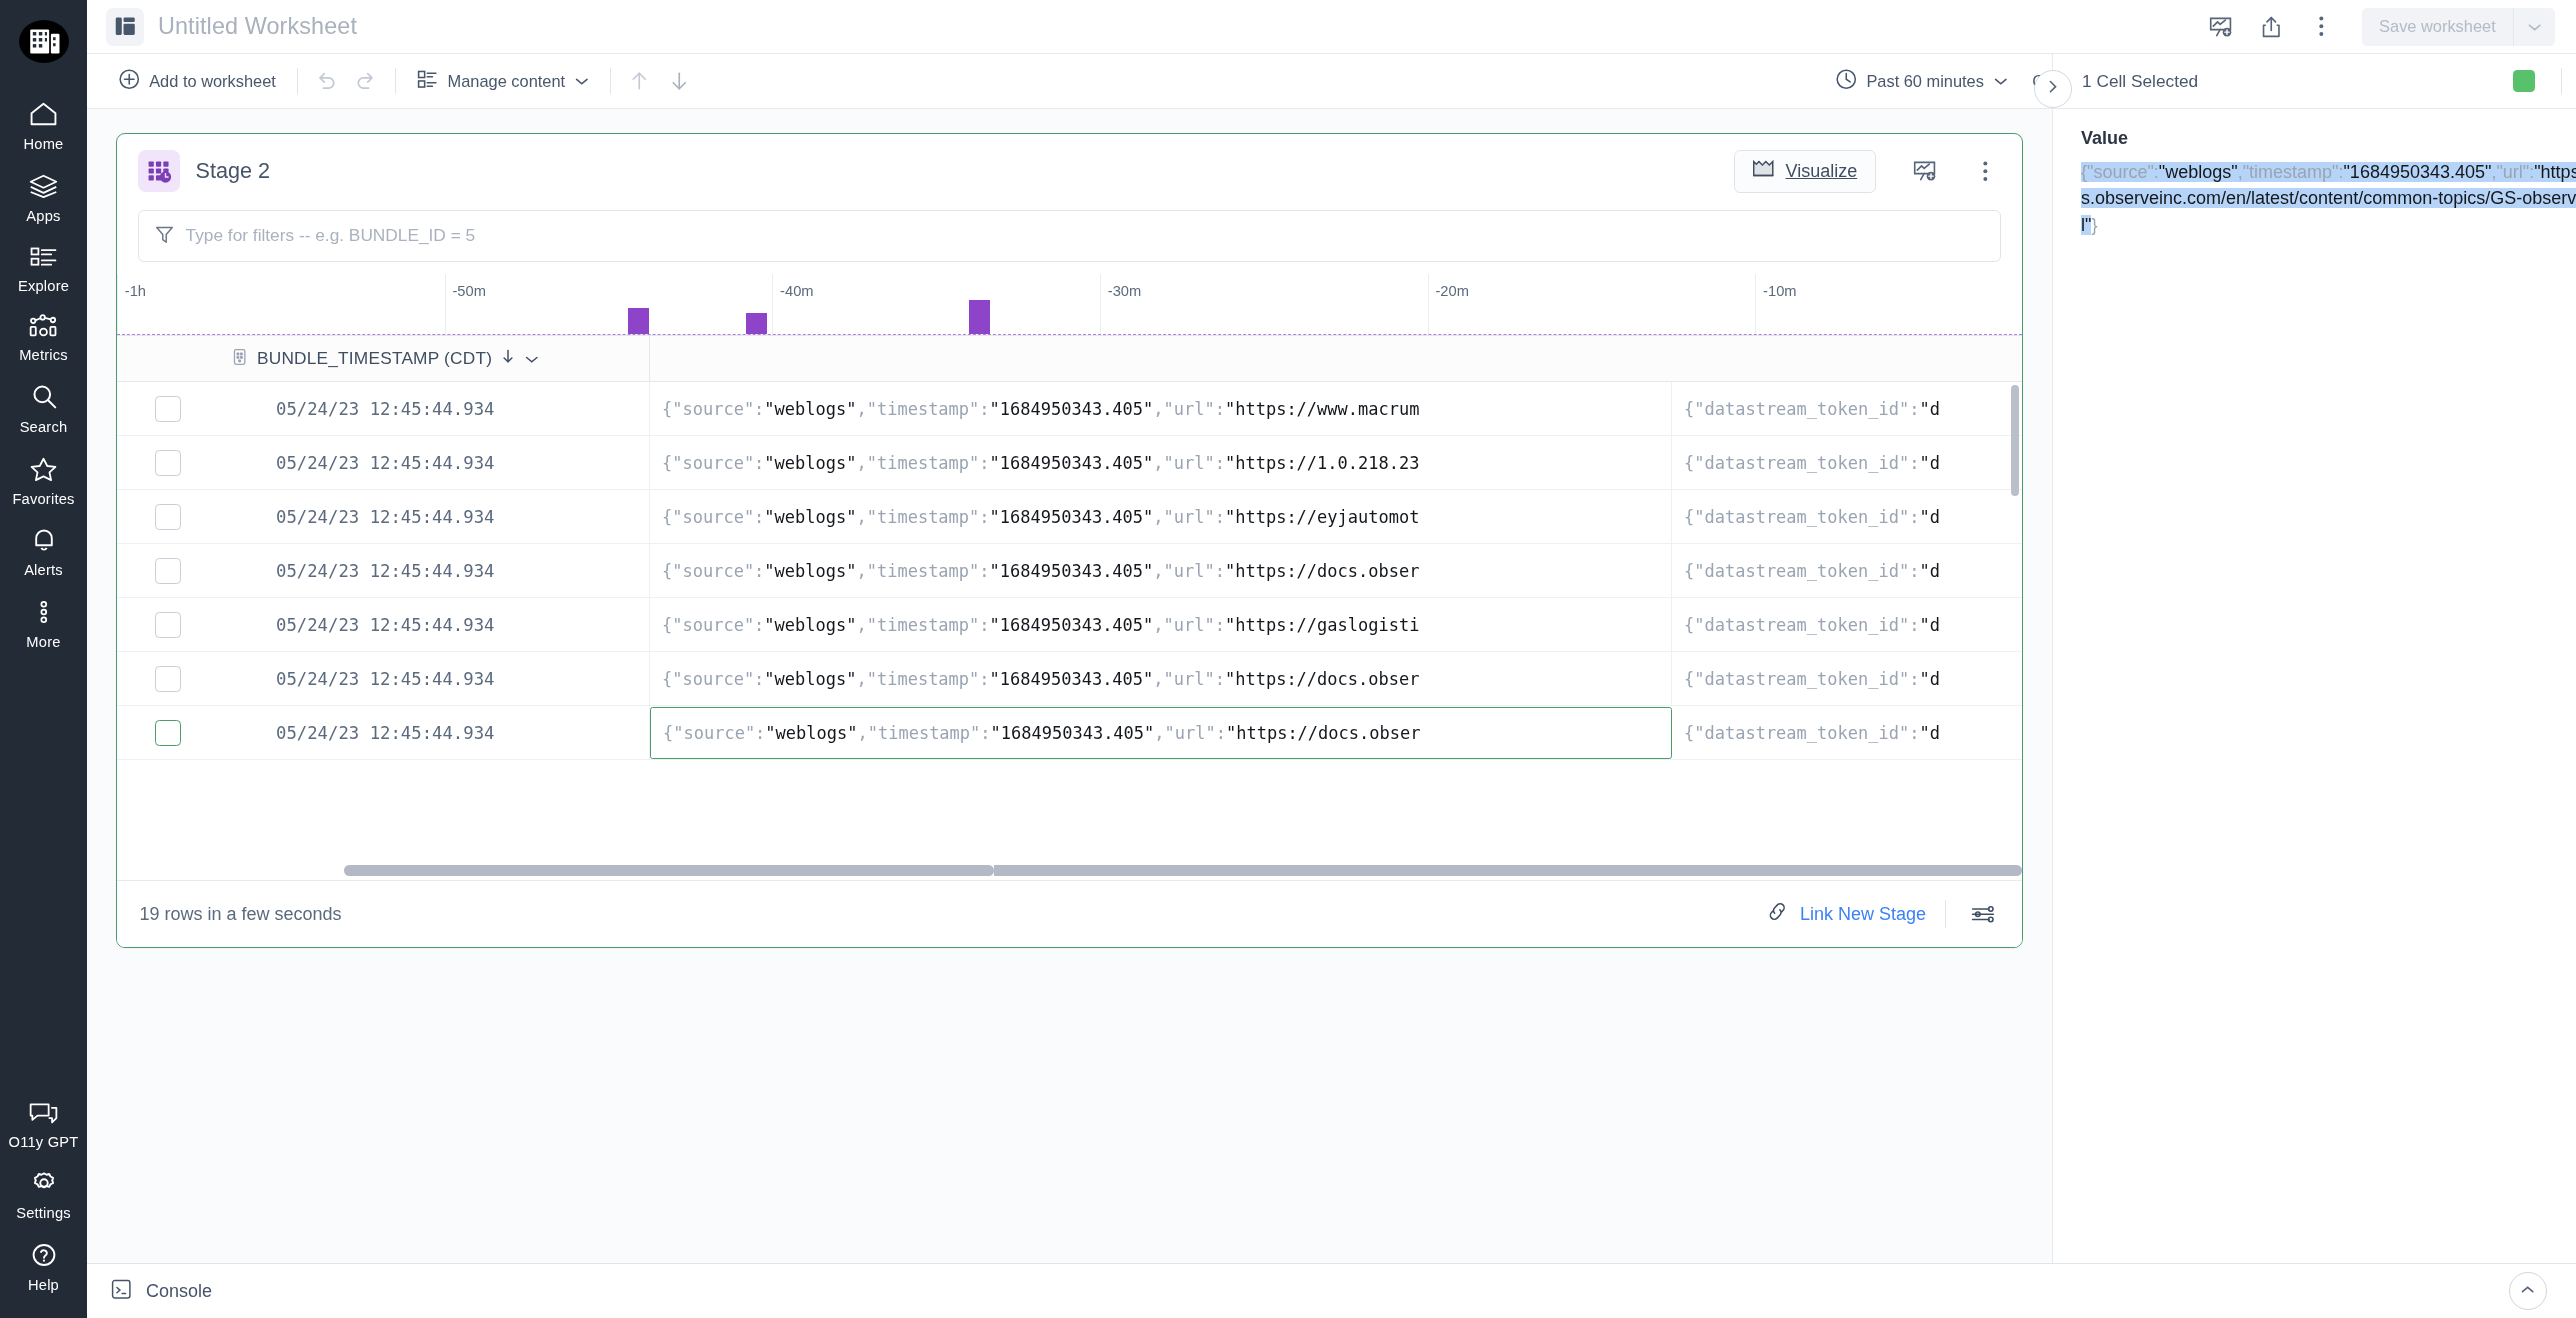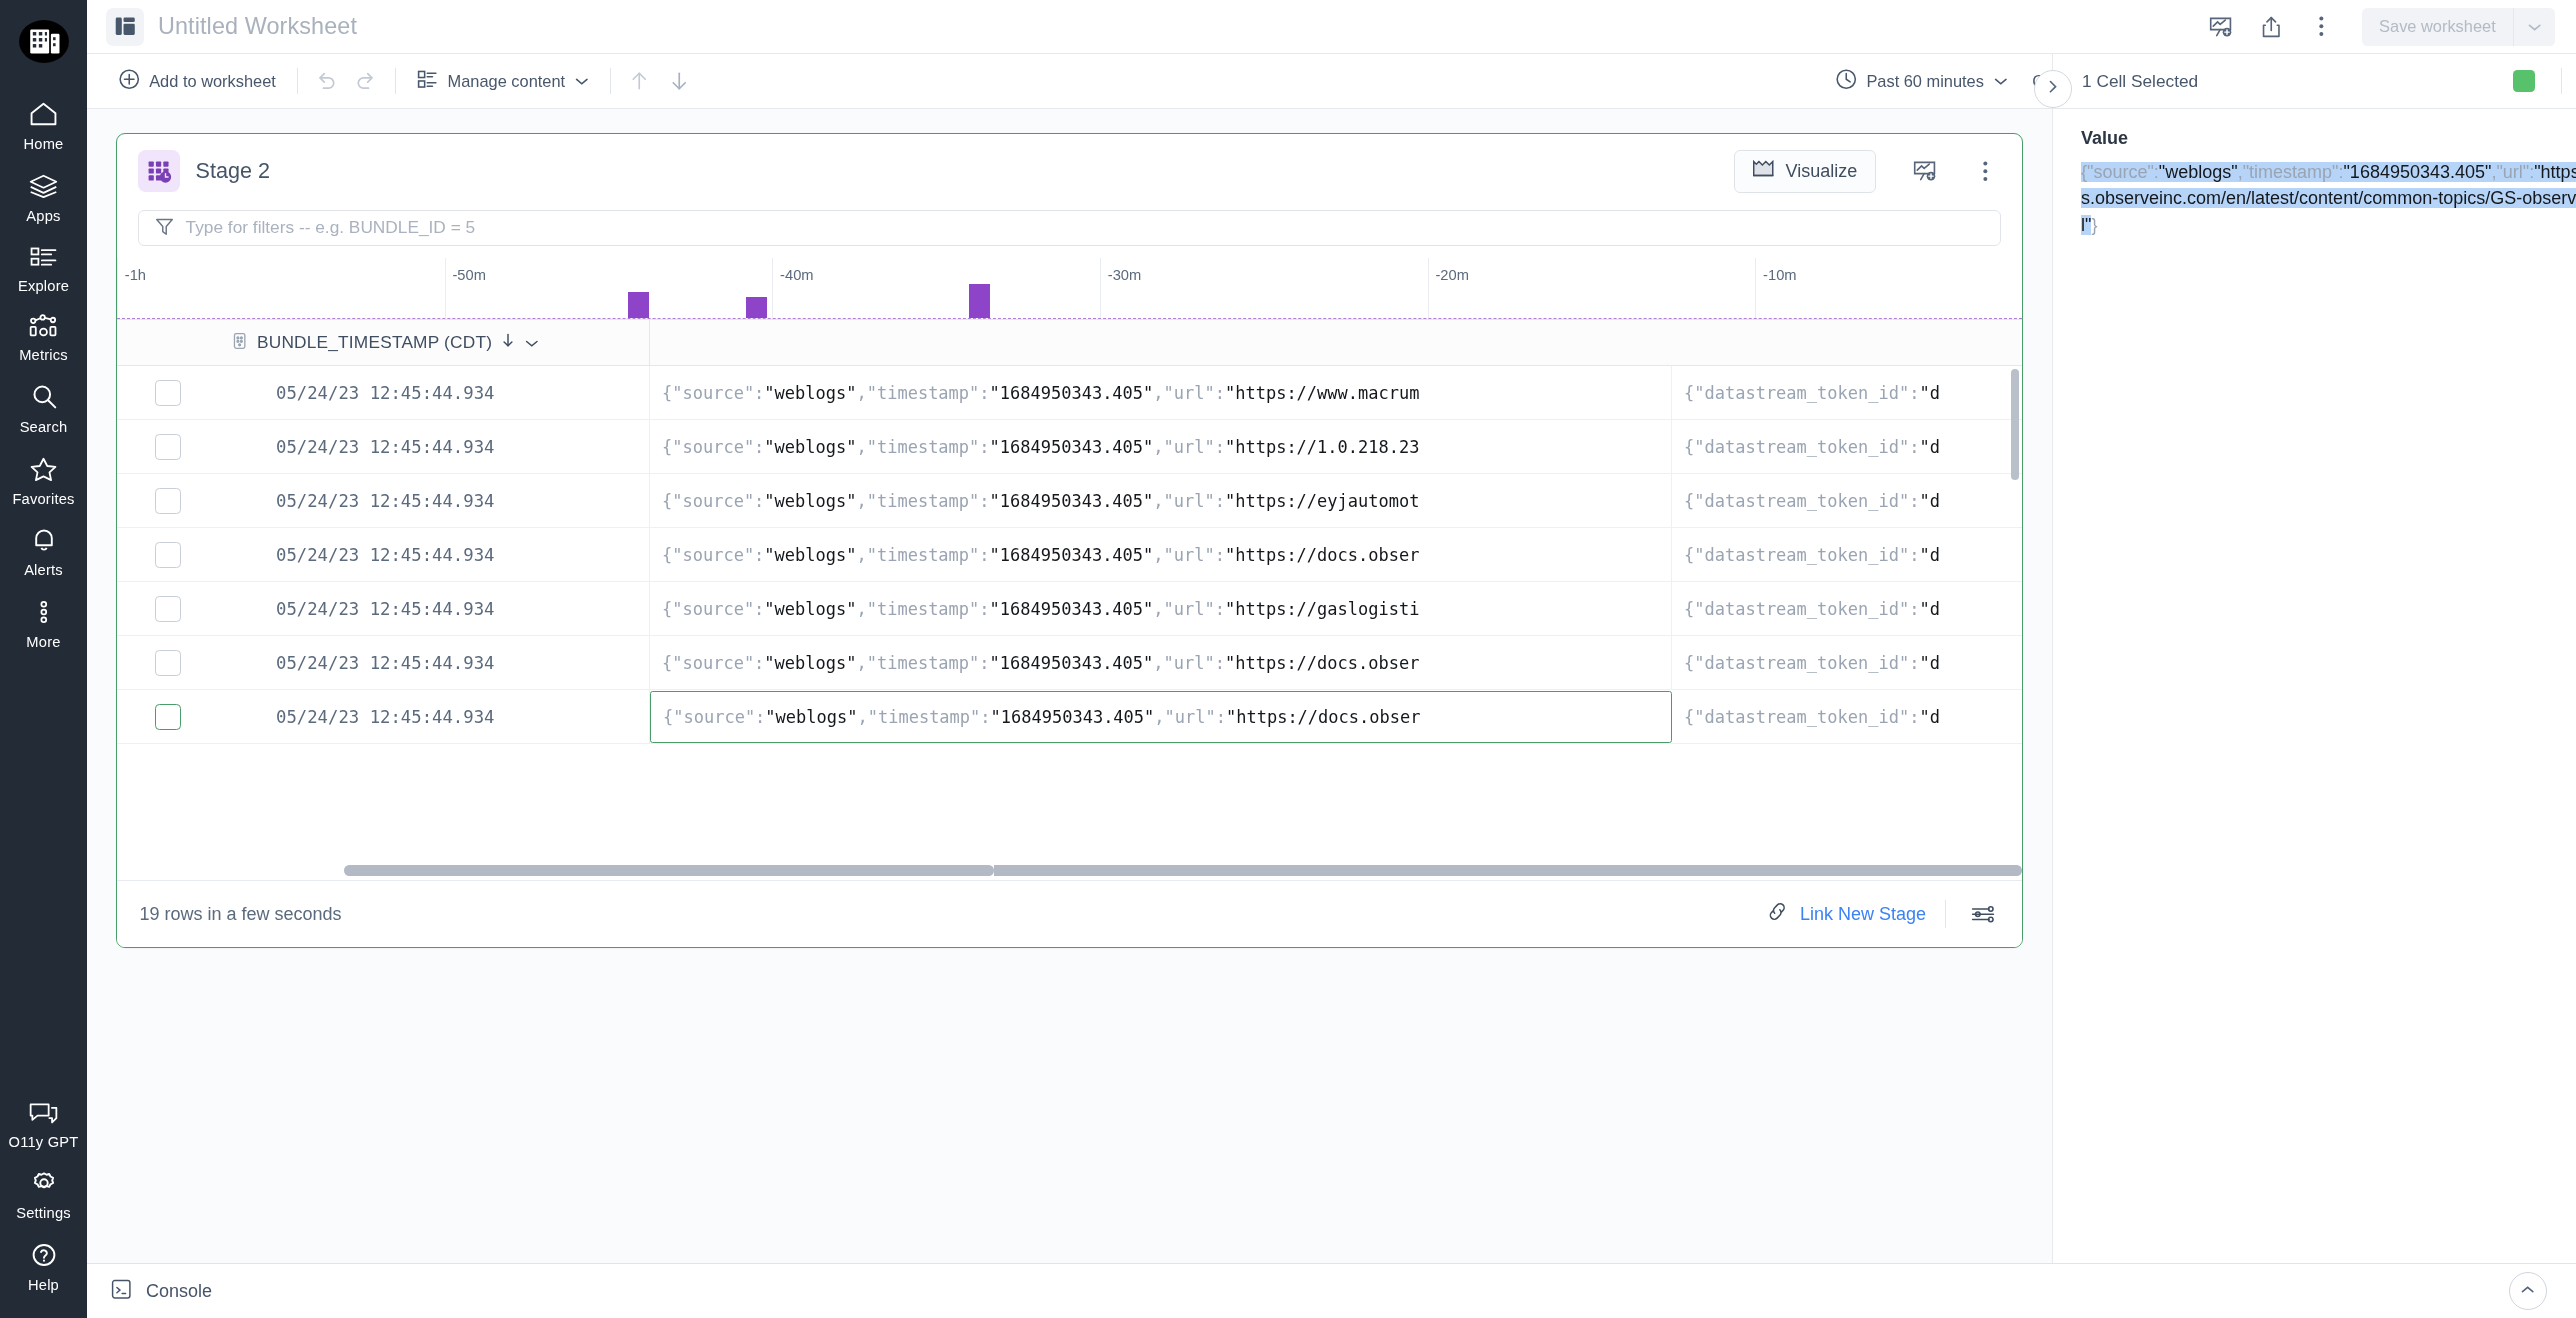--- a/index.html
+++ b/index.html
@@ -104,27 +104,27 @@
   .stage-head { display: flex; align-items: center; padding: 15.6px 19px 7px 21px; gap: 15.6px; }
   .stage-badge {
     width: 42px; height: 42px; border-radius: 7.8px; background: #f0e5fa;
     display: flex; align-items: center; justify-content: center; flex: 0 0 42px;
   }
   .stage-title { font-size: 21.6px; color: #455467; }
   .stage-head-spacer { flex: 1 1 auto; }
   .viz-btn {
     display: flex; align-items: center; gap: 11.2px; height: 43px; padding: 0 17.3px;
     border: 0.9px solid #dfe3e8; border-radius: 6px; background: #fbfcfd;
-    font-size: 18px; color: #3f4d60; cursor: pointer;
+    font-size: 18px; color: #3f4d60; cursor: pointer; text-decoration: underline;
   }
 
   
   .filter-wrap { padding: 10.4px 21px 8.7px; }
   .filter-box {
-    height: 36px; border: 0.9px solid #e1e5ea; border-radius: 6px; background: #fff;
+    height: 52px; border: 0.9px solid #e1e5ea; border-radius: 6px; background: #fff;
     display: flex; align-items: center; gap: 12px; padding: 0 15.6px;
   }
   .filter-ph { font-size: 17.3px; color: #aab2bf; }
 
   
   .timeline { position: relative; height: 61px; margin: 3.5px 0 0; border-bottom: 0.9px dashed #b07fd8; }
   .tl-col { position: absolute; top: 0; bottom: 0; border-left: 0.9px solid #eaedf1; }
   .tl-lbl { position: absolute; top: 8.7px; font-size: 14.7px; color: #5b6a7d; padding-left: 7.8px; }
   .tl-bar { position: absolute; bottom: 0; width: 21px; background: #8e44c8; }
 

